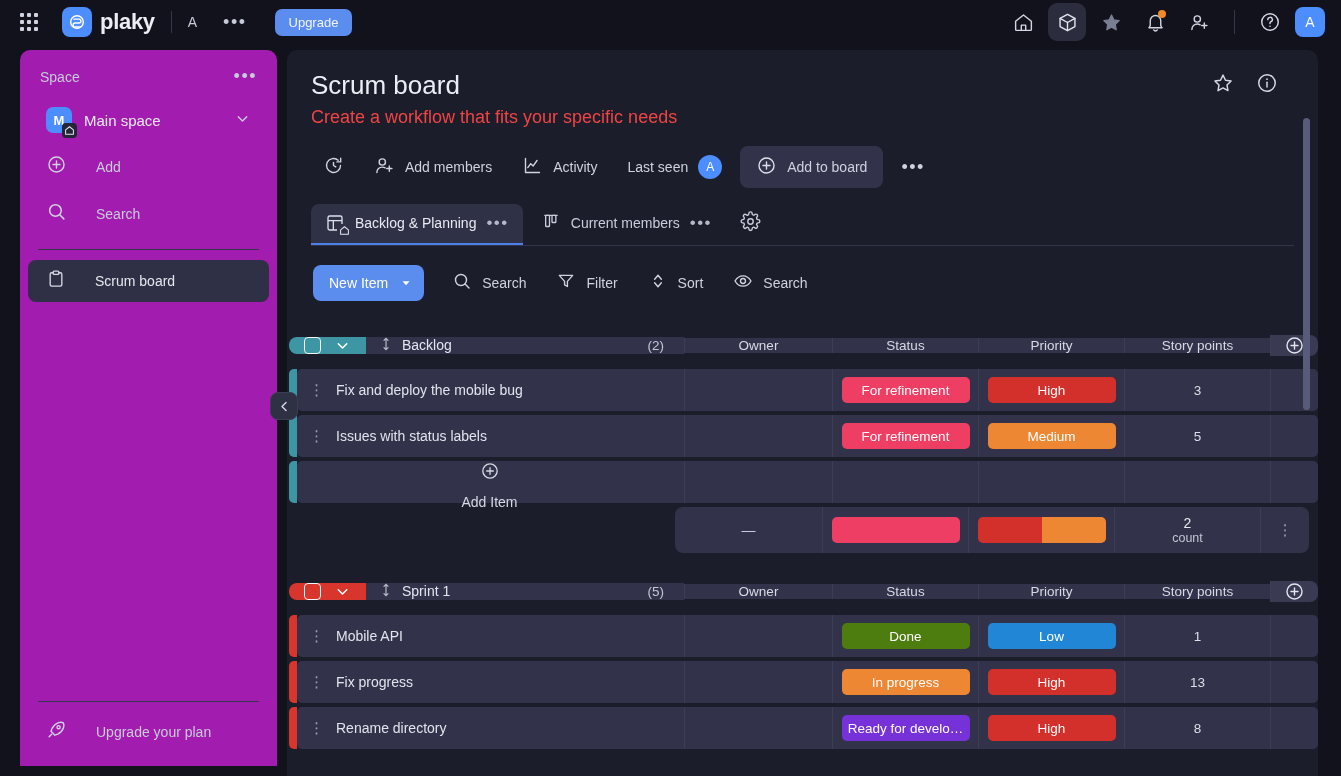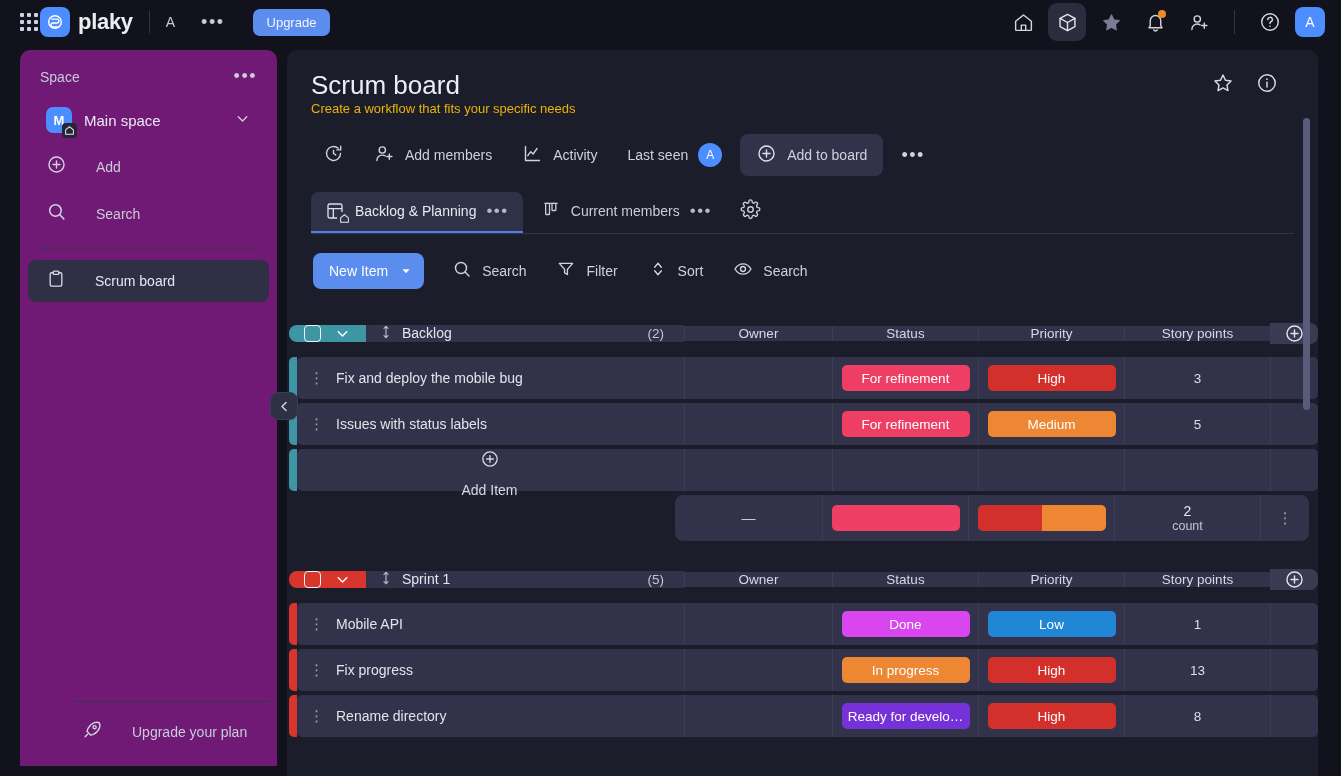--- a/index.html
+++ b/index.html
@@ -17,21 +17,21 @@
     background: #12121c;
     display: flex; align-items: center;
   }
   .tb-left { display: flex; align-items: center; gap: 0; padding-left: 18px; }
   .grid-icon {
     width: 22px; height: 22px; display: grid;
     grid-template-columns: repeat(3, 4px); grid-template-rows: repeat(3, 4px);
     gap: 3px; align-content: center; justify-content: center; cursor: pointer;
   }
   .grid-icon i { background: #cfd2e0; display: block; width: 4px; height: 4px; border-radius: 1px; }
-  .brand { display: flex; align-items: center; gap: 8px; cursor: pointer; }
+  .brand { display: flex; align-items: center; gap: 8px; margin-left: 22px; cursor: pointer; }
   .brand-mark {
     width: 30px; height: 30px; border-radius: 8px; background: #4c8dff;
     display: flex; align-items: center; justify-content: center;
   }
   .brand-name { color: #edeef4; font-size: 22px; font-weight: 700; letter-spacing: -0.3px; }
   .tb-div { width: 1px; height: 22px; background: #343549; margin: 0 16px; }
   .tb-initial { color: #c7cada; font-size: 14px; }
   .tb-dots { color: #c7cada; font-size: 18px; letter-spacing: 1.5px; margin-left: 26px; cursor: pointer; }
   .upgrade-btn {
     margin-left: 28px; background: #5b8def; color: #f1f4ff;
@@ -51,21 +51,21 @@
     border-radius: 50%; background: #f08a24;
   }
   .avatar-sq {
     width: 30px; height: 30px; border-radius: 8px; background: #4c8dff;
     color: #fff; font-size: 14px; display: flex; align-items: center; justify-content: center; cursor: pointer;
   }
 
   
   .sidebar {
     position: absolute; left: 20px; top: 50px; width: 257px; height: 716px;
-    background: #701a75; border-radius: 10px 10px 0 0;
+    background: #a21caf; border-radius: 10px 10px 0 0;
   }
   .sb-head {
     display: flex; align-items: center; justify-content: space-between;
     padding: 16px 20px 6px 20px;
   }
   .sb-head-title { color: #c8cbd9; font-size: 14px; }
   .sb-head-dots { color: #c8cbd9; font-size: 18px; letter-spacing: 1.5px; cursor: pointer; }
   .sb-space {
     display: flex; align-items: center; gap: 12px; padding: 8px 18px 8px 18px;
     margin: 6px 8px 2px 8px; border-radius: 8px; cursor: pointer;
@@ -82,40 +82,40 @@
   .sb-space-name { color: #e8e9f0; font-size: 15px; flex: 1; }
   .sb-item {
     display: flex; align-items: center; gap: 29px; padding: 9px 18px;
     margin: 4px 8px; border-radius: 8px; cursor: pointer;
   }
   .sb-item-label { color: #c8cbd9; font-size: 14px; }
   .sb-sep { height: 1px; background: #34364b; margin: 14px 18px 10px 18px; }
   .sb-item.selected { background: #2f3045; }
   .sb-item.selected .sb-item-label { color: #e6e7ee; }
   .sb-bottom {
-    position: absolute; left: 12px; bottom: 0; width: 100%; padding-left: 24px;
+    position: absolute; left: 0; bottom: 0; width: 100%;
   }
   .sb-bottom .sb-sep { margin: 0 18px 8px 18px; }
   .sb-upgrade { padding-bottom: 18px; }
 
   
   .collapse-handle {
     position: absolute; left: 270px; top: 392px; width: 28px; height: 28px;
     border-radius: 8px; background: #2e3044; border: 1px solid #3b3d53;
     display: flex; align-items: center; justify-content: center; cursor: pointer; z-index: 20;
   }
 
   
   .main {
     position: absolute; left: 287px; top: 50px; width: 1031px; height: 726px;
     background: #1c1d2b; border-radius: 10px 10px 0 0; overflow: hidden;
   }
   .main-head { padding: 20px 24px 0 24px; position: relative; }
   .board-title { color: #eceef5; font-size: 26px; font-weight: 400; }
-  .board-sub { color: #eab308; font-size: 13px; }
+  .board-sub { color: #ef4444; font-size: 18px; margin-top: 6px; }
   .head-actions { position: absolute; right: 40px; top: 22px; display: flex; gap: 22px; }
   .head-ico { cursor: pointer; }
 
   .action-row { display: flex; align-items: center; gap: 6px; margin-top: 18px; }
   .act {
     display: flex; align-items: center; gap: 10px; padding: 9px 12px;
     border-radius: 8px; cursor: pointer; color: #ced1de; font-size: 14px;
   }
   .act.boxed { background: #32334a; padding: 9px 16px; }
   .act .dots { font-size: 18px; letter-spacing: 1.5px; }
@@ -680,21 +680,21 @@
       </div>
 
       <div class="item-row">
         <div class="stripe" style="background:#d8352c"></div>
         <div class="cell-title">
           <span class="kebab">⋮</span>
           <span>Mobile API</span>
         </div>
         <div class="cell owner"></div>
         <div class="cell status">
-          <span class="pill" style="background:#d946ef">Done</span>
+          <span class="pill" style="background:#4d7c0f">Done</span>
         </div>
         <div class="cell priority">
           <span class="pill" style="background:#2186d6">Low</span>
         </div>
         <div class="cell points">1</div>
         <div class="cell endcap"></div>
       </div>
 
       <div class="item-row">
         <div class="stripe" style="background:#d8352c"></div>

